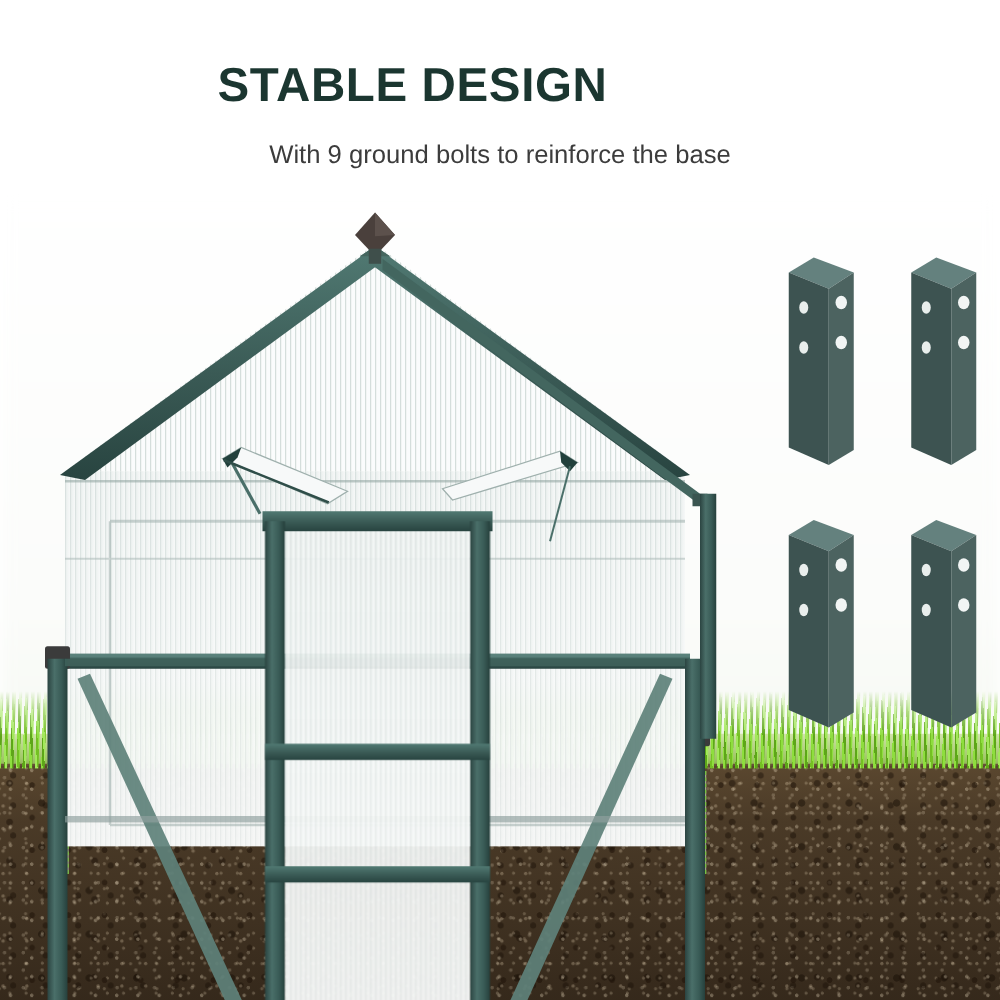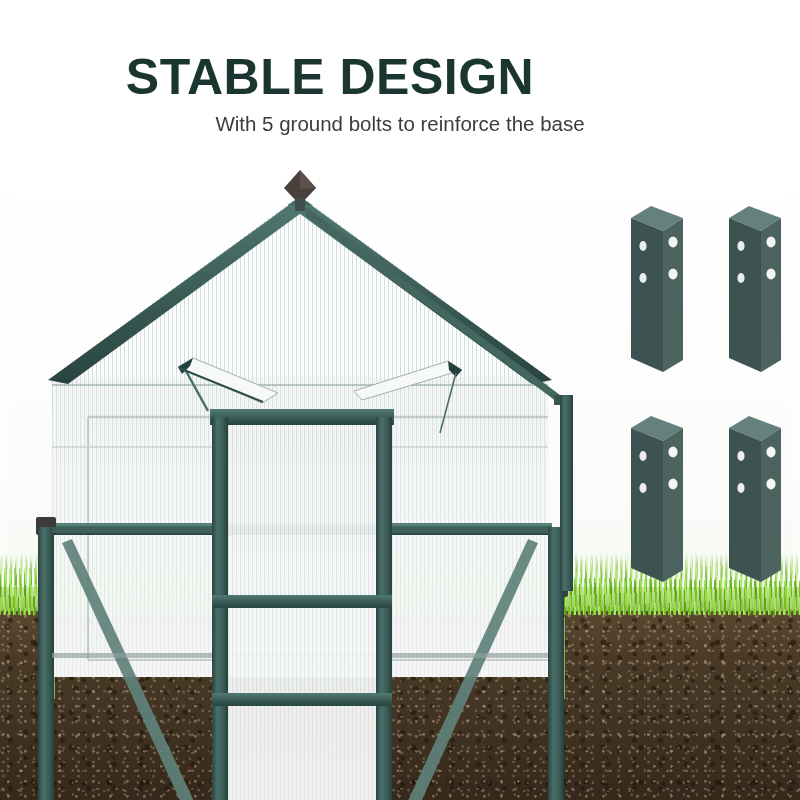--- a/index.html
+++ b/index.html
@@ -18,21 +18,21 @@
     background: #ffffff;
     overflow: hidden;
   }
 
   
   #headline {
     position: absolute;
     left: 0; top: 48px;
     width: 660px;
     text-align: center;
-    font-size: 50px;
+    font-size: 38px;
     font-weight: bold;
     letter-spacing: 0.5px;
     color: #1b3630;
     font-family: "Liberation Sans", sans-serif;
   }
   #subhead {
     position: absolute;
     left: 0; top: 112px;
     width: 800px;
     text-align: center;
@@ -164,21 +164,21 @@
 
   
   .nosel { -webkit-user-select: none; user-select: none; }
 </style>
 </head>
 <body>
 
 <div id="page">
 
   <div id="headline" class="nosel">STABLE DESIGN</div>
-  <div id="subhead" class="nosel">With 5 ground bolts to reinforce the base</div>
+  <div id="subhead" class="nosel">With 9 ground bolts to reinforce the base</div>
 
   <div id="scene">
 
     <div class="bg-blur"></div>
 
     <div class="grass-inner"></div>
     <div class="turf-cut"></div>
     <div class="soil-top-edge"></div>
     <div class="soil"></div>
     <div class="grass-band"></div>

